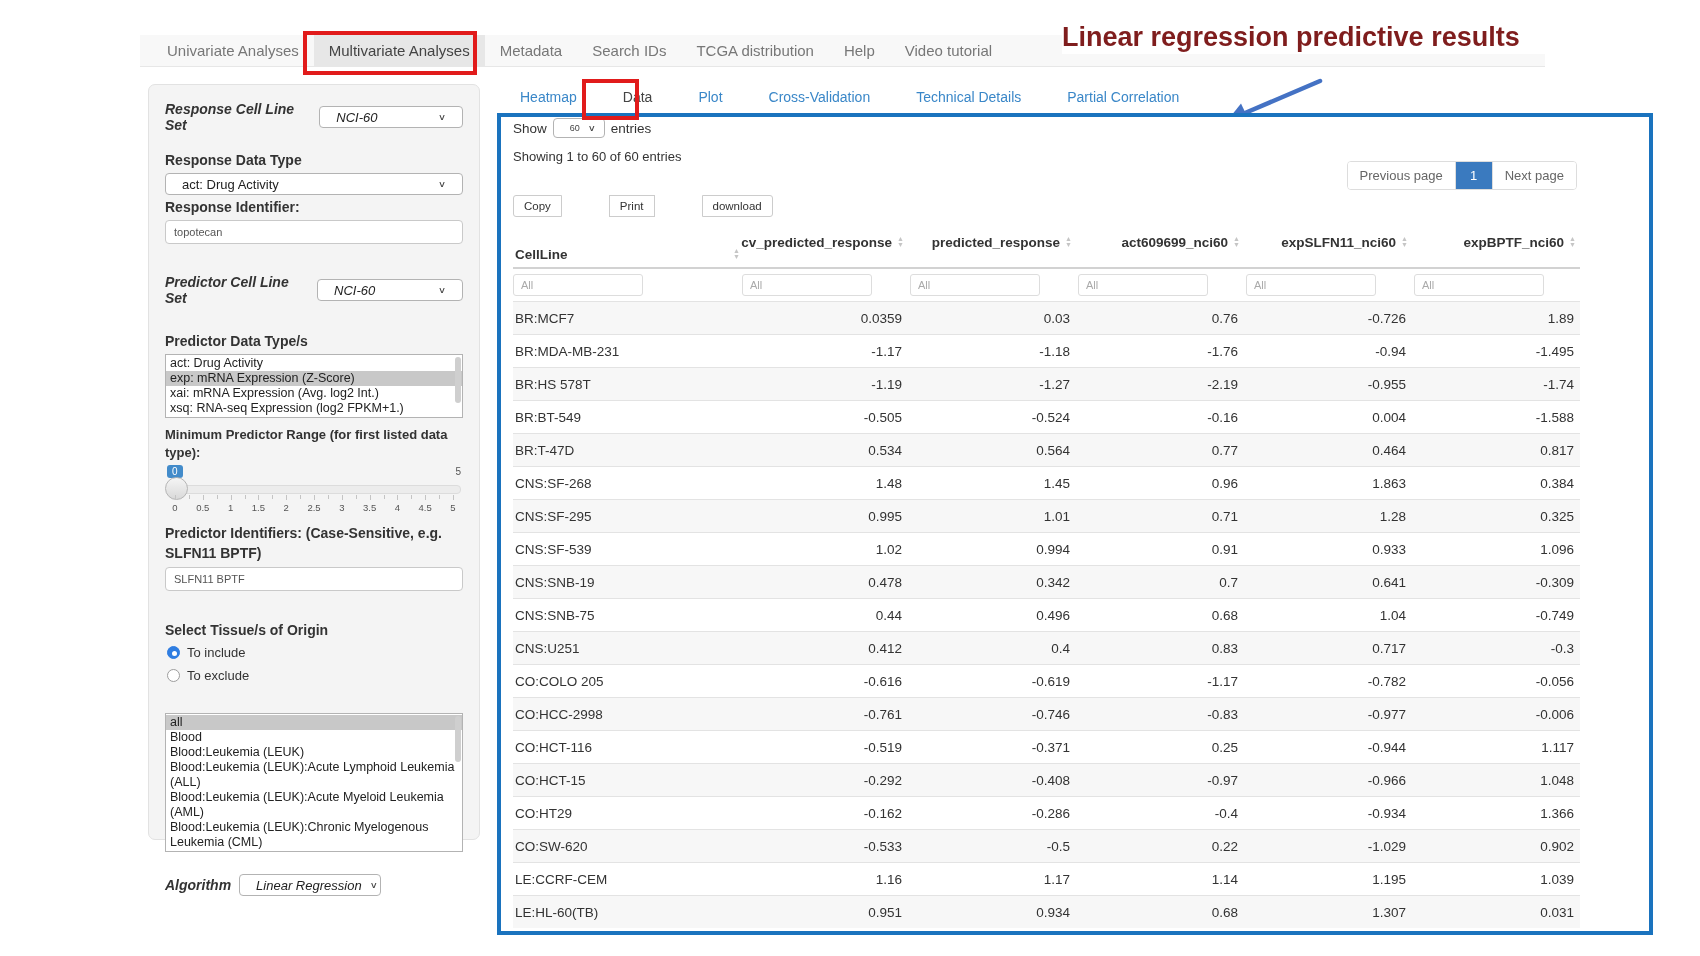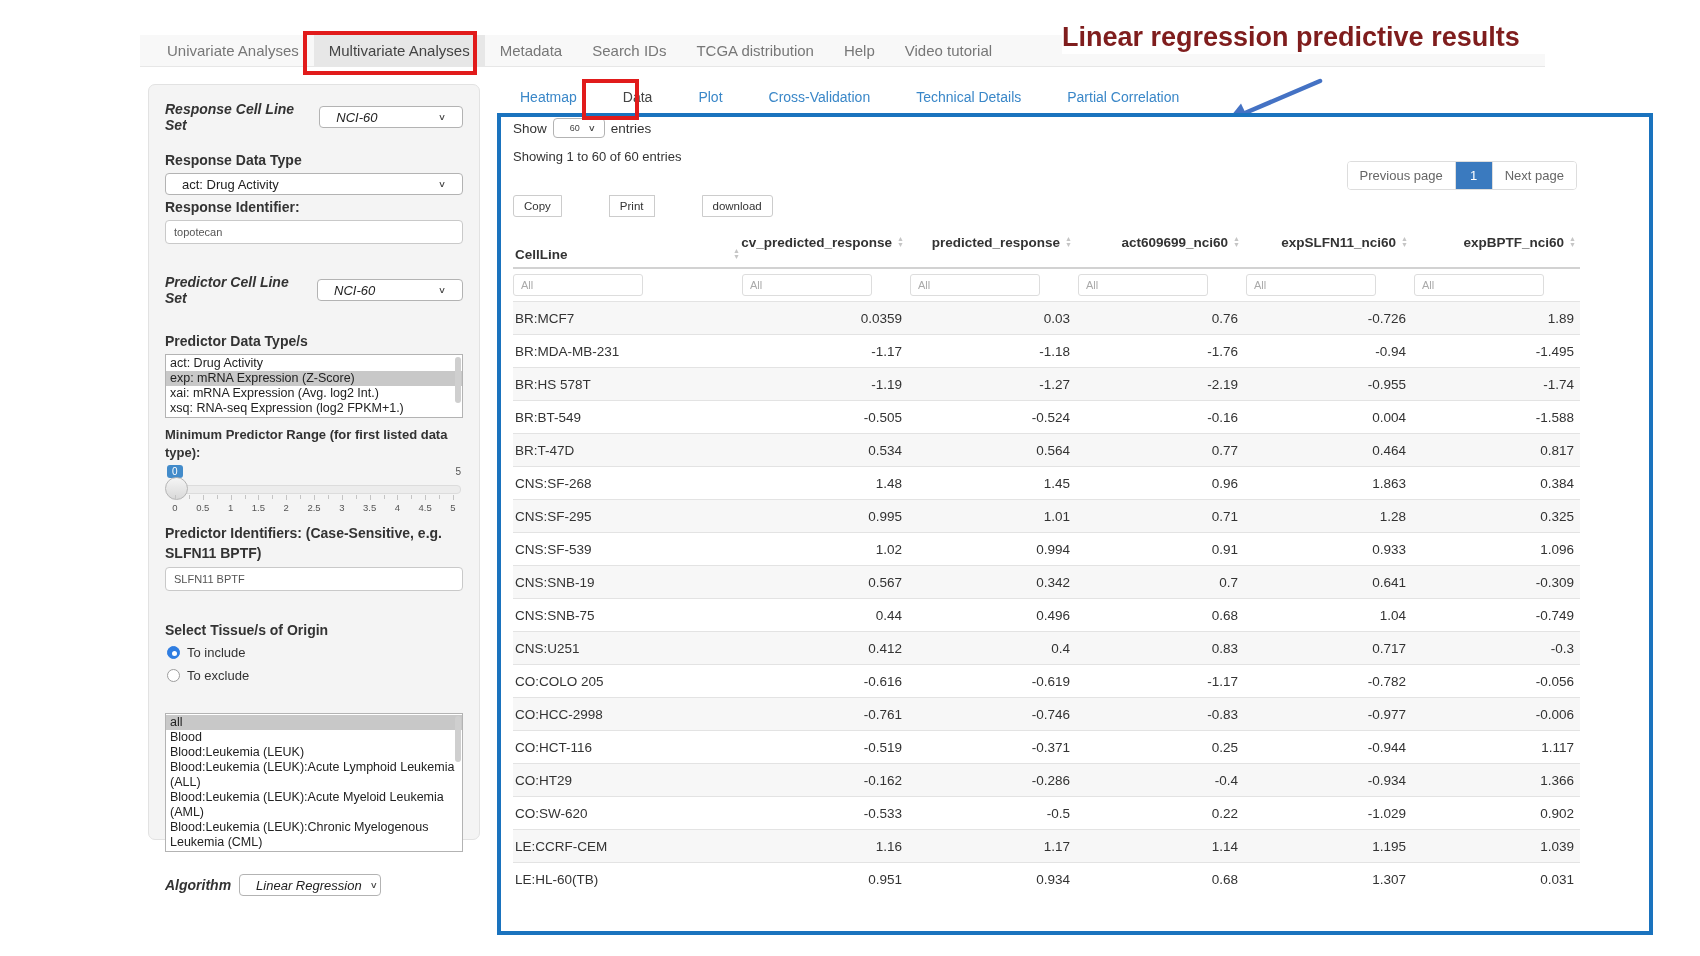--- a/index.html
+++ b/index.html
@@ -370,21 +370,21 @@
           <div class="row">
             <div class="td0">CNS:SF-539</div>
             <div class="tdN">1.02</div>
             <div class="tdN">0.994</div>
             <div class="tdN">0.91</div>
             <div class="tdN">0.933</div>
             <div class="tdN">1.096</div>
           </div>
           <div class="row">
             <div class="td0">CNS:SNB-19</div>
-            <div class="tdN">0.567</div>
+            <div class="tdN">0.478</div>
             <div class="tdN">0.342</div>
             <div class="tdN">0.7</div>
             <div class="tdN">0.641</div>
             <div class="tdN">-0.309</div>
           </div>
           <div class="row">
             <div class="td0">CNS:SNB-75</div>
             <div class="tdN">0.44</div>
             <div class="tdN">0.496</div>
             <div class="tdN">0.68</div>
@@ -417,20 +417,28 @@
           </div>
           <div class="row">
             <div class="td0">CO:HCT-116</div>
             <div class="tdN">-0.519</div>
             <div class="tdN">-0.371</div>
             <div class="tdN">0.25</div>
             <div class="tdN">-0.944</div>
             <div class="tdN">1.117</div>
           </div>
           <div class="row">
+            <div class="td0">CO:HCT-15</div>
+            <div class="tdN">-0.292</div>
+            <div class="tdN">-0.408</div>
+            <div class="tdN">-0.97</div>
+            <div class="tdN">-0.966</div>
+            <div class="tdN">1.048</div>
+          </div>
+          <div class="row">
             <div class="td0">CO:HT29</div>
             <div class="tdN">-0.162</div>
             <div class="tdN">-0.286</div>
             <div class="tdN">-0.4</div>
             <div class="tdN">-0.934</div>
             <div class="tdN">1.366</div>
           </div>
           <div class="row">
             <div class="td0">CO:SW-620</div>
             <div class="tdN">-0.533</div>

